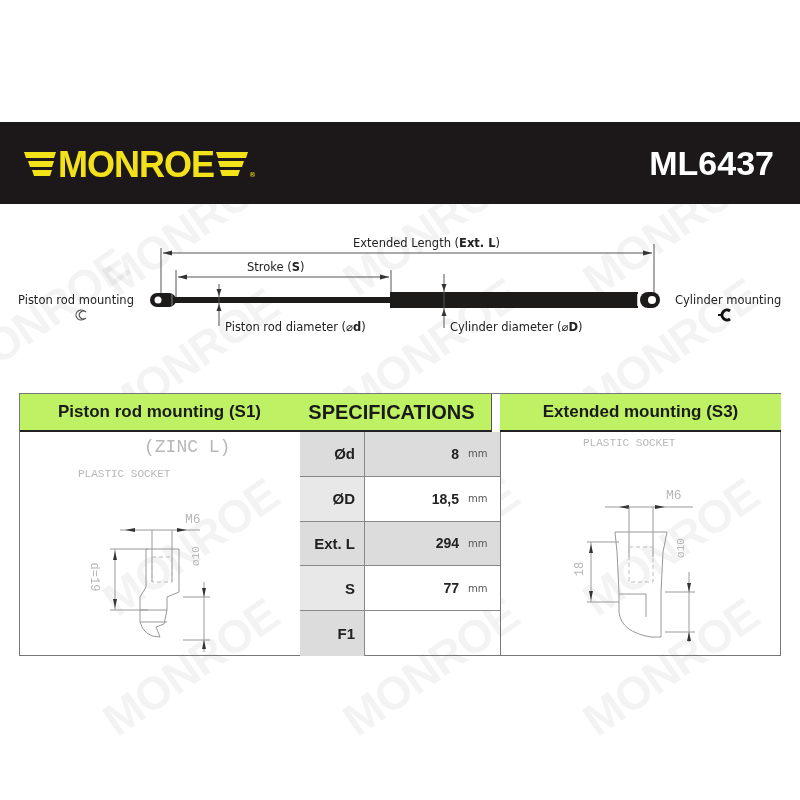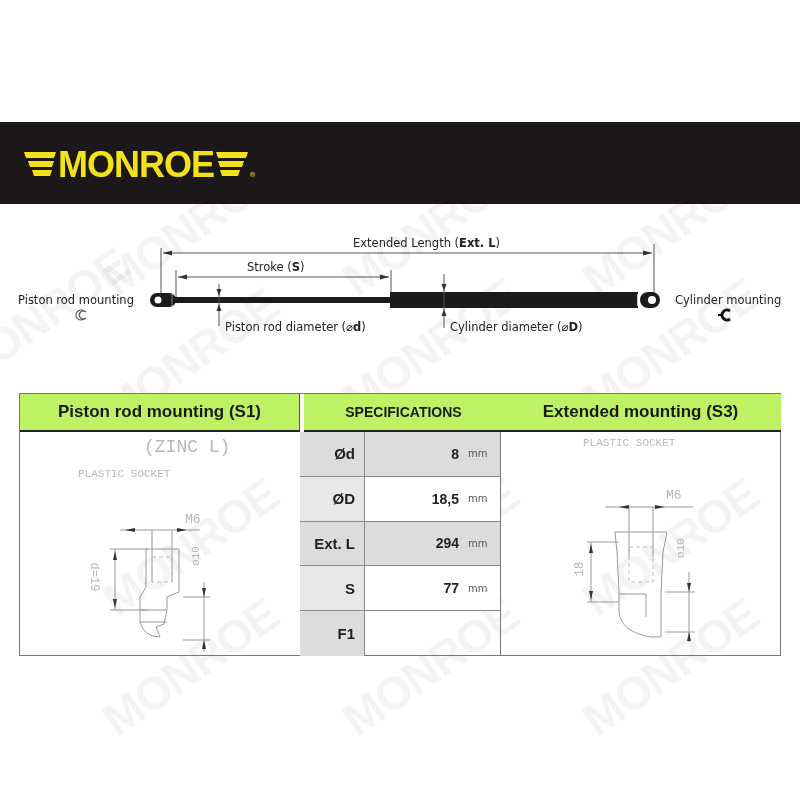--- a/index.html
+++ b/index.html
@@ -38,21 +38,21 @@
   .spec-table {
     position: absolute; left: 19px; top: 393px; width: 762px; height: 263px;
     border: 1px solid #777; box-sizing: border-box;
   }
   .hdr {
     position: absolute; top: 0; height: 38px; background: #bef264; border-bottom: 2px solid #222;
     box-sizing: border-box; display: flex; align-items: center; justify-content: center;
     font-family: "Liberation Sans", sans-serif; font-weight: bold; font-size: 17px; color: #1a1a1a;
   }
   .hdr.left { left: 0; width: 280px; border-right: 1px solid #555; }
-  .hdr.mid { left: 284px; width: 200px; border-right: 1px solid #555; font-size: 14px; }
+  .hdr.mid { left: 272px; width: 200px; border-right: 1px solid #555; font-size: 20px; }
   .hdr.right { left: 480px; width: 281px; }
   .mount-panel { position: absolute; top: 38px; height: 224px; }
   .mount-panel.left { left: 0; width: 280px; border-right: 1px solid #777; }
   .mount-panel.right { left: 480px; width: 281px; border-left: 1px solid #777; }
   .cad-text { position: absolute; font-family: "Liberation Mono", monospace; color: #b8b8b8; white-space: nowrap; }
   .spec-rows { position: absolute; left: 280px; top: 38px; width: 200px; height: 224px; }
   .spec-row { position: absolute; left: 0; width: 200px; height: 44.8px; border-bottom: 1px solid #888; box-sizing: border-box; }
   .spec-row:last-child { border-bottom: none; }
   .spec-row.shade .val-cell, .spec-row.shade .lbl-cell { background: #dcdcdc; }
   .lbl-cell {
@@ -94,20 +94,21 @@
       <polygon points="8,20 28,20 26,26 10,26" fill="#f3e21a"></polygon>
     </svg>
     <span class="logo-text">MONROE</span>
     <svg class="logo-wing" viewBox="0 0 32 30">
       <polygon points="0,2 32,2 30,8 2,8" fill="#f3e21a"></polygon>
       <polygon points="2,11 28,11 26,17 4,17" fill="#f3e21a"></polygon>
       <polygon points="4,20 24,20 22,26 6,26" fill="#f3e21a"></polygon>
     </svg>
     <span class="reg">®</span>
   </div>
+  <div class="part-number">ML6437</div>
 </div>
 
 <div class="diagram">
   <svg width="800" height="180" style="position:absolute;left:0;top:0;">
 
     <line x1="161" y1="44" x2="161" y2="92" stroke="#555" stroke-width="1"></line>
     <line x1="654" y1="40" x2="654" y2="92" stroke="#555" stroke-width="1"></line>
     <line x1="163" y1="49" x2="652" y2="49" stroke="#555" stroke-width="1"></line>
     <polygon points="163,49 172,46.5 172,51.5" fill="#333"></polygon>
     <polygon points="652,49 643,46.5 643,51.5" fill="#333"></polygon>

